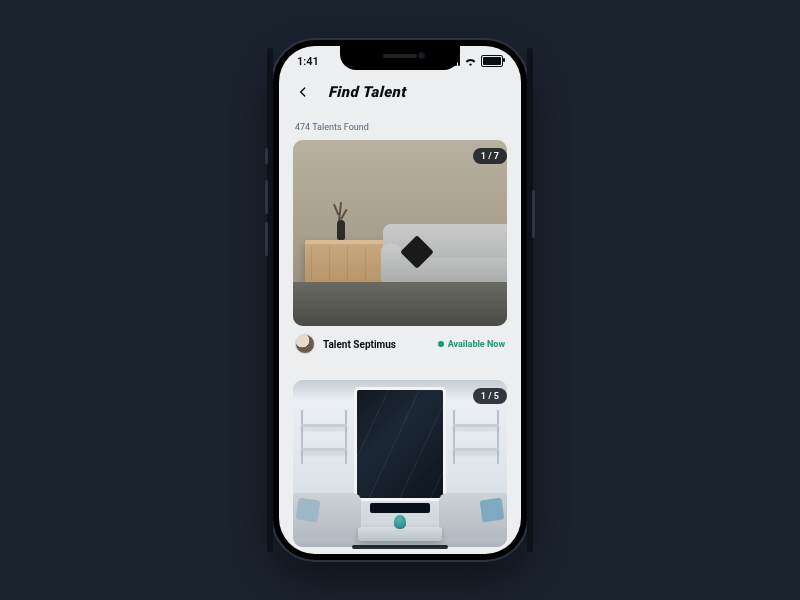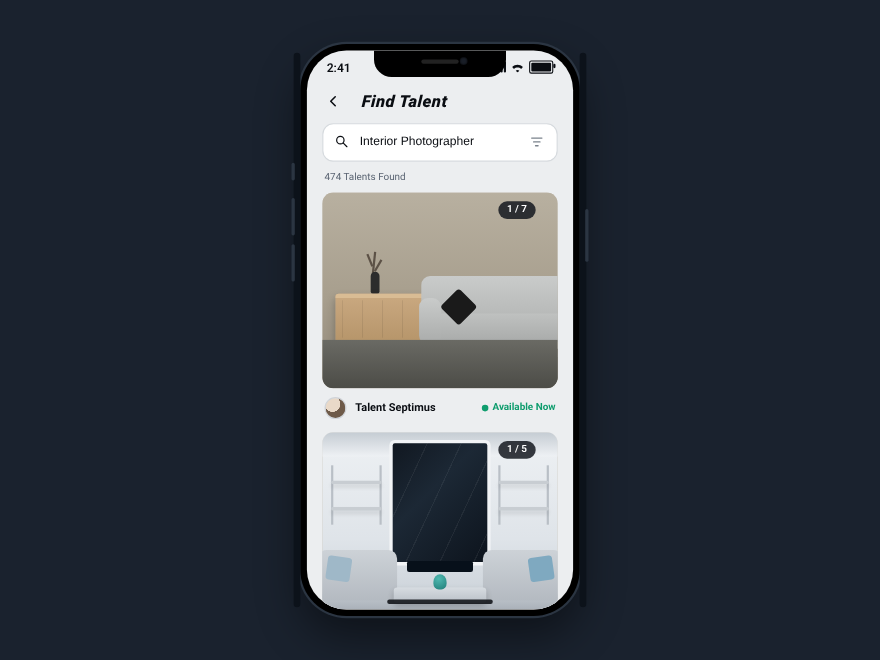--- a/index.html
+++ b/index.html
@@ -41,21 +41,21 @@
   .title{flex:0 0 auto;font-size:15px;font-weight:900;letter-spacing:.5px;color:#0a0d12;font-style:italic;transform:skewX(-4deg);margin-left:6px}
 
   .searchwrap{display:flex;align-items:center;gap:8px;background:#fff;border:1px solid #d6dade;border-radius:10px;height:34px;padding:0 10px}
   .searchwrap .sicon{flex:0 0 auto}
   .searchwrap input{flex:1;border:0;outline:0;background:transparent;font-size:11px;color:#0a0d12}
   .filter{flex:0 0 auto;width:16px;height:16px;display:flex;align-items:center;justify-content:center;cursor:pointer}
 
   .count{font-size:9px;color:#5b6573;margin:10px 2px 8px}
 
   .card{position:relative;border-radius:10px;overflow:hidden;background:#cfcac1;height:186px}
-  .badge{position:absolute;top:8px;right:20px;background:rgba(20,24,30,.85);color:#fff;font-size:9px;font-weight:600;padding:3px 8px;border-radius:10px;z-index:5}
+  .badge{position:absolute;top:8px;right:0;background:rgba(20,24,30,.85);color:#fff;font-size:9px;font-weight:600;padding:3px 8px;border-radius:10px;z-index:5}
 
   
   .p1-wall{position:absolute;inset:0;background:linear-gradient(180deg,#b8b0a0 0%,#a79e8d 55%,#8f8677 100%)}
   .p1-floor{position:absolute;left:0;right:0;bottom:0;height:44px;background:linear-gradient(180deg,#6a6a64 0%,#4c4c47 100%)}
   .p1-rug{position:absolute;left:30px;right:-20px;bottom:6px;height:30px;background:repeating-linear-gradient(90deg,#7a766c 0 3px,#6c685f 3px 6px);border-radius:4px;transform:skewX(-6deg)}
   .p1-sideboard{position:absolute;left:12px;bottom:40px;width:96px;height:46px;background:linear-gradient(180deg,#caa981 0%,#b59469 100%);border-radius:3px;box-shadow:0 4px 8px rgba(0,0,0,.25)}
   .p1-sideboard::before{content:"";position:absolute;left:6px;right:6px;top:6px;bottom:6px;background:repeating-linear-gradient(90deg,rgba(0,0,0,.08) 0 1px,transparent 1px 18px)}
   .p1-sideboard::after{content:"";position:absolute;left:0;right:0;top:0;height:4px;background:#d9bc94;border-radius:3px 3px 0 0}
   .p1-vase{position:absolute;left:44px;bottom:86px;width:8px;height:20px;background:#2c2c2c;border-radius:4px 4px 2px 2px}
   .p1-branch{position:absolute;left:46px;bottom:104px;width:2px;height:20px;background:#5c5146;transform:rotate(6deg)}
@@ -71,21 +71,21 @@
   .p1-cushion{position:absolute;left:22px;bottom:30px;width:24px;height:24px;background:#1a1a1a;transform:rotate(45deg);border-radius:3px}
 
   .cardmeta{display:flex;align-items:center;justify-content:space-between;padding:8px 2px 12px}
   .who{display:flex;align-items:center;gap:8px}
   .avatar{width:18px;height:18px;border-radius:50%;background:radial-gradient(circle at 35% 30%,#e9d9c8 0 40%,#6e5a49 42% 100%);border:1px solid #d0d4d9}
   .uname{font-size:10px;font-weight:700;color:#0a0d12}
   .avail{display:flex;align-items:center;gap:4px;font-size:9px;font-weight:700;color:#0f9d6e}
   .avail .dot{width:6px;height:6px;background:#0f9d6e;border-radius:50%}
 
   
-  .card2{height:167px;margin-top:0}
+  .card2{height:167px;margin-top:14px}
   .p2-base{position:absolute;inset:0;background:linear-gradient(180deg,#eef1f4 0%,#dfe4e9 60%,#c9d0d7 100%)}
   .p2-ceilshadow{position:absolute;left:0;right:0;top:0;height:22px;background:linear-gradient(180deg,#c5ccd3,#eef1f4)}
   .p2-feature{position:absolute;left:50%;transform:translateX(-50%);top:10px;width:86px;height:108px;background:linear-gradient(135deg,#111821 0%,#1c2835 40%,#0d141d 100%);border-radius:2px;box-shadow:0 0 0 3px #f2f4f6}
   .p2-feature::before{content:"";position:absolute;inset:0;background:repeating-linear-gradient(115deg,rgba(255,255,255,.06) 0 1px,transparent 1px 28px)}
   .p2-fire{position:absolute;left:50%;transform:translateX(-50%);bottom:34px;width:60px;height:10px;background:#07101a;border-radius:2px}
   .p2-shelf{position:absolute;width:46px;height:3px;background:#c8cdd2;border-radius:2px;box-shadow:0 3px 4px rgba(0,0,0,.12)}
   .p2-shelf.sl1{left:8px;top:44px}.p2-shelf.sl2{left:8px;top:68px}
   .p2-shelf.sr1{right:8px;top:44px}.p2-shelf.sr2{right:8px;top:68px}
   .p2-shelf-sup{position:absolute;width:2px;height:54px;background:#b9bfc6}
   .p2-shelf-sup.a{left:8px;top:30px}.p2-shelf-sup.b{left:52px;top:30px}
@@ -113,21 +113,21 @@
     <div class="btn-power"></div>
 
     <div class="screen">
 
       <div class="notch">
         <div class="earpiece"></div>
         <div class="cam"></div>
       </div>
 
       <div class="status">
-        <span>2:41</span>
+        <span>1:41</span>
         <div class="right">
           <span class="sig">
               <i></i>
               <i></i>
               <i></i>
               <i></i>
             </span>
           <span class="wifi">
             <svg viewBox="0 0 24 18" width="13" height="10">
                 <path fill="#0a0d12" d="M12 18l-3-3c1.6-1.6 4.4-1.6 6 0l-3 3zm-6-6l-3-3c5-5 13-5 18 0l-3 3c-3.3-3.3-8.7-3.3-12 0z"></path>
@@ -143,34 +143,20 @@
 
         <div class="hdr">
           <div class="back">
             <svg width="14" height="14" viewBox="0 0 24 24">
                 <path fill="none" stroke="#0a0d12" stroke-width="2.4" stroke-linecap="round" stroke-linejoin="round" d="M15 5l-7 7 7 7"></path>
               </svg>
           </div>
           <div class="title">Find Talent</div>
         </div>
 
-        <div class="searchwrap">
-          <span class="sicon">
-            <svg width="13" height="13" viewBox="0 0 24 24">
-                <circle cx="10" cy="10" r="6.2" fill="none" stroke="#0a0d12" stroke-width="2"></circle>
-                <line x1="15" y1="15" x2="21" y2="21" stroke="#0a0d12" stroke-width="2" stroke-linecap="round"></line>
-              </svg>
-          </span>
-          <input value="Interior Photographer" style="">
-          <div class="filter">
-            <svg width="14" height="14" viewBox="0 0 24 24">
-                <path fill="none" stroke="#7a828c" stroke-width="2" stroke-linecap="round" d="M4 6h16M7 12h10M10 18h4"></path>
-              </svg>
-          </div>
-        </div>
 
         <div class="count">474 Talents Found</div>
 
         <div class="card">
           <div class="badge">1 / 7</div>
           <div class="p1-wall">
             <div class="p1-branch"></div>
             <div class="p1-vase"></div>
             <div class="p1-sideboard"></div>
             <div class="p1-sofa">

